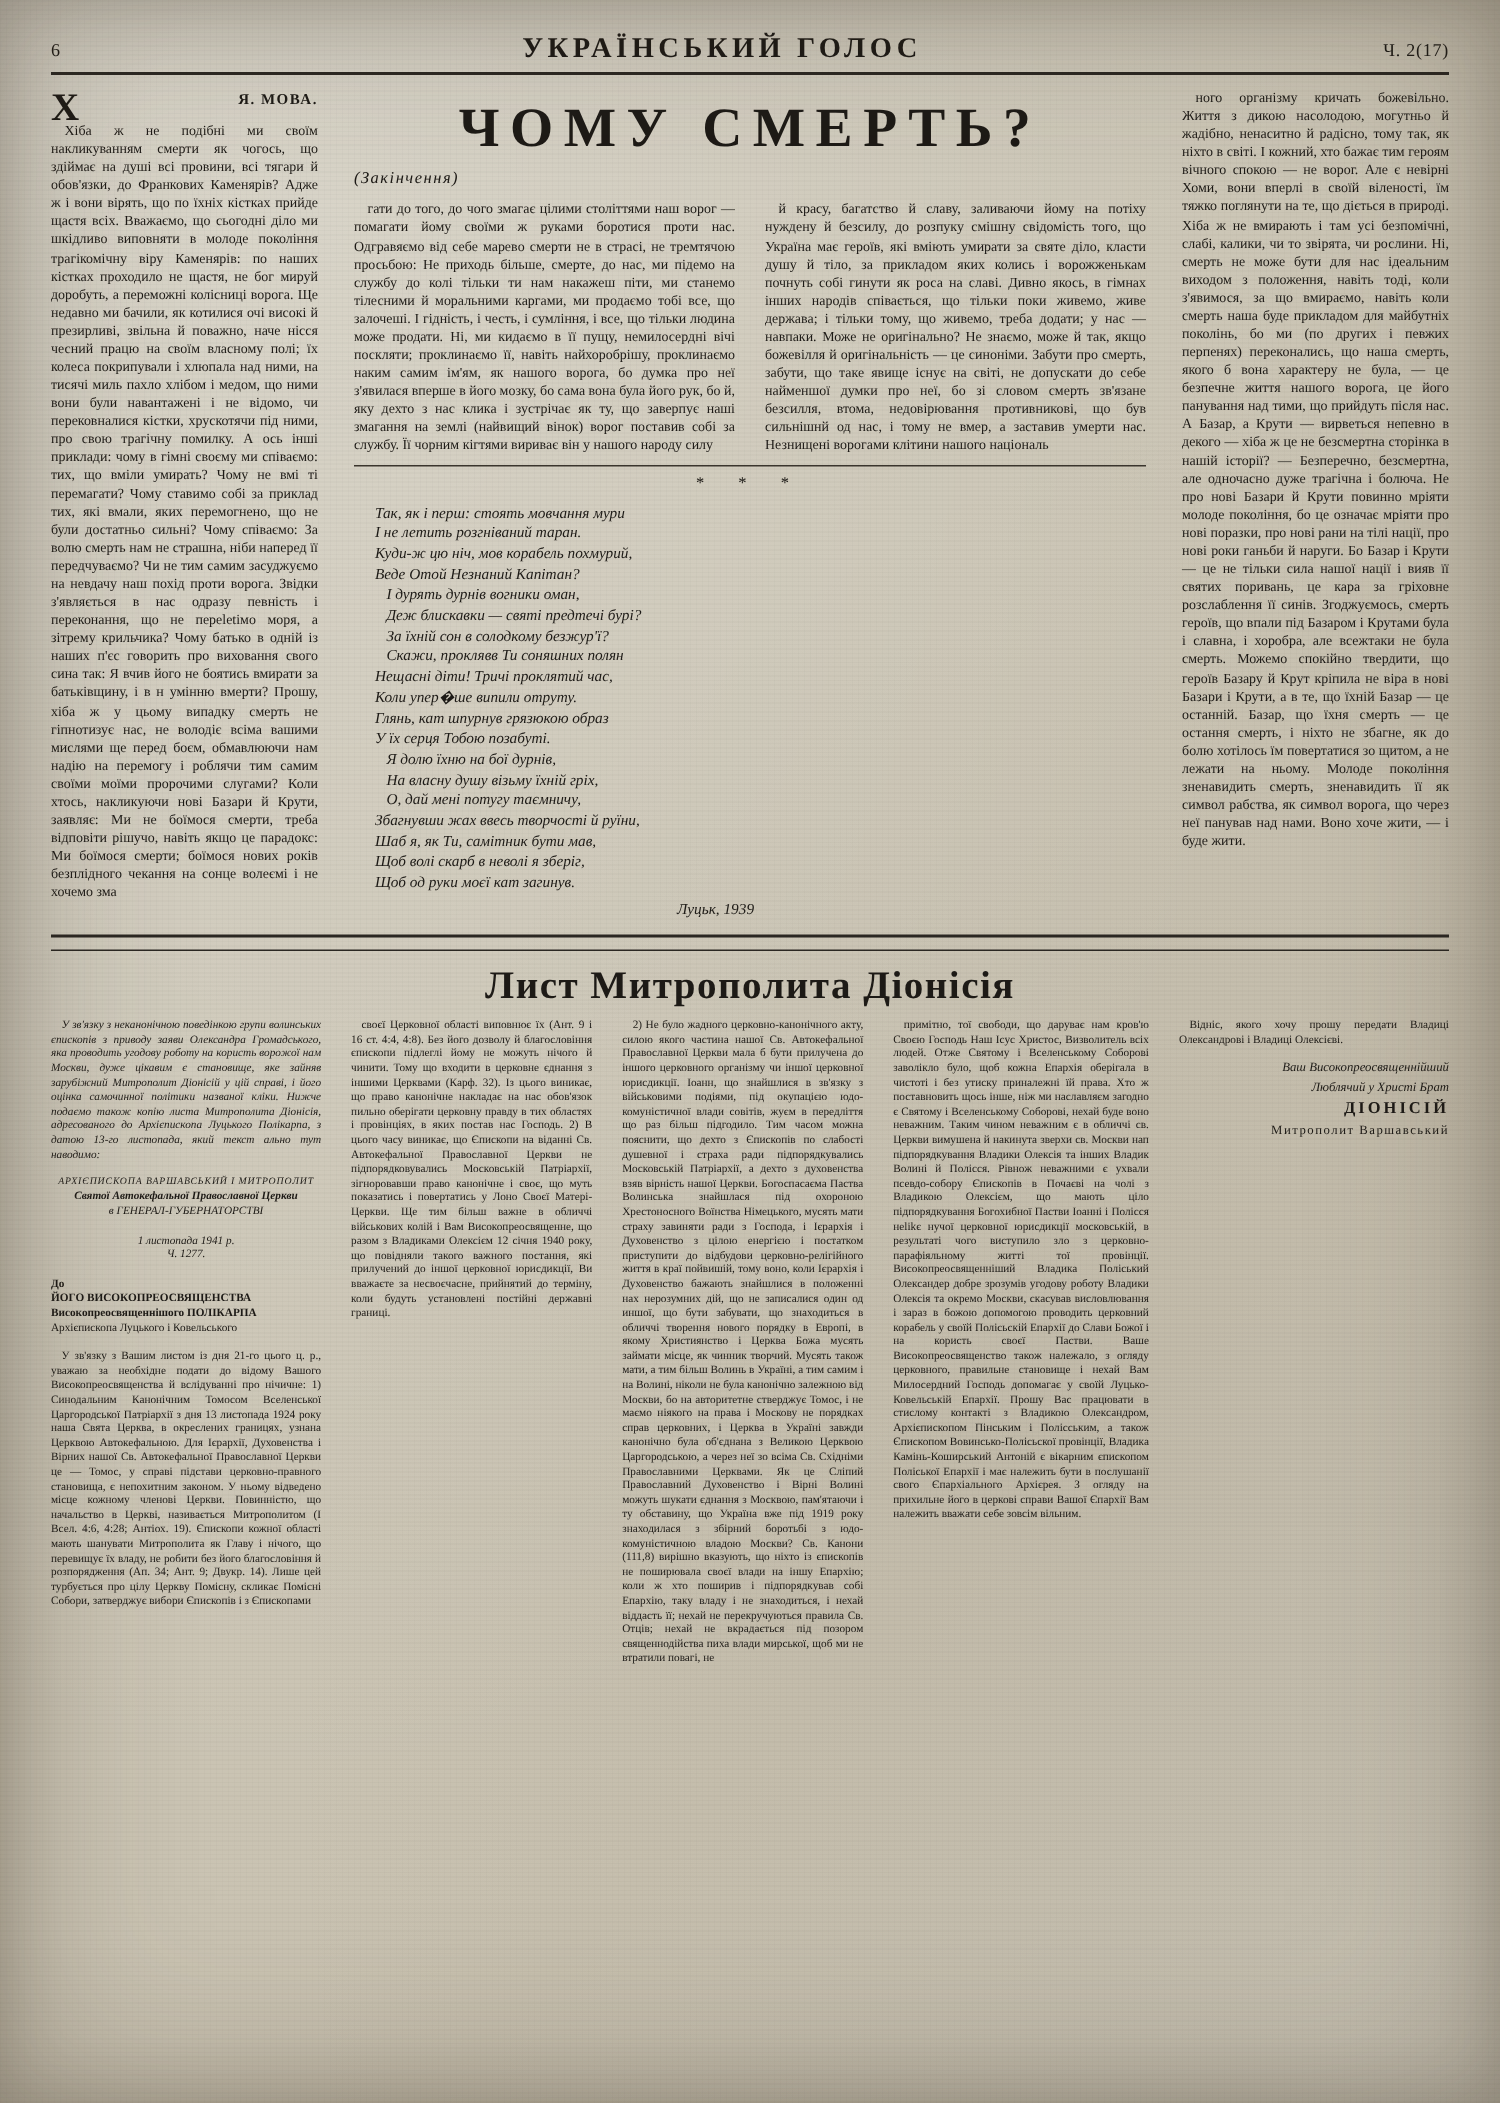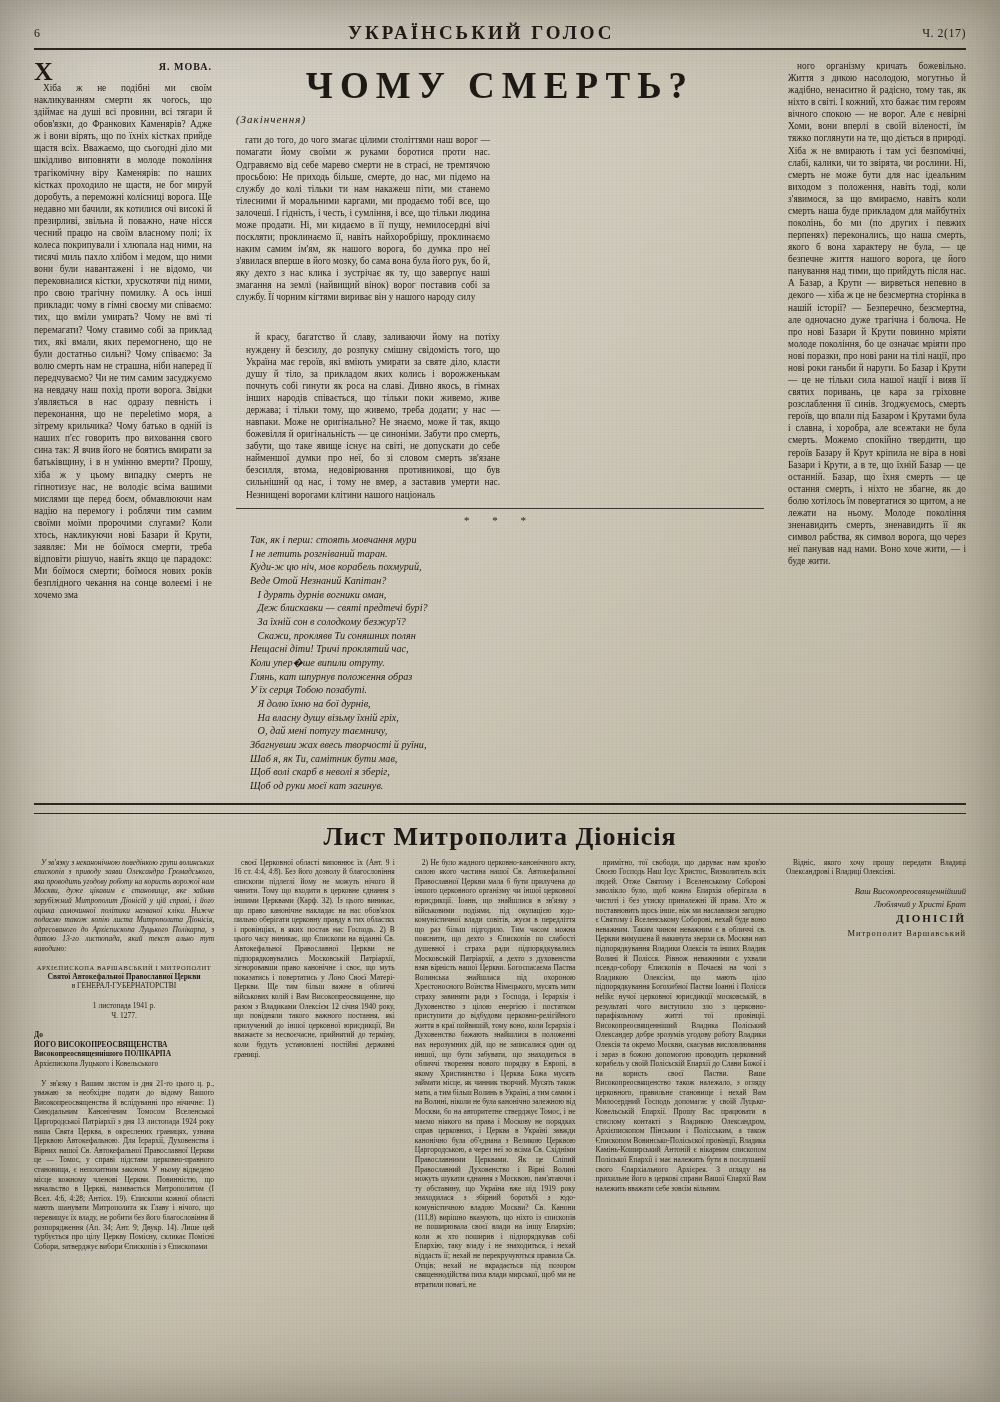--- a/index.html
+++ b/index.html
@@ -50,24 +50,24 @@
   }
 
   .headline {
     text-align:center;
     font-size:37px; letter-spacing:7px; font-weight:bold;
     margin:2px 0 2px 0;
     font-family:"Liberation Serif", serif;
   }
   .subhead { text-align:left; font-size:11px; font-style:italic; letter-spacing:1px; margin-bottom:8px; }
 
-  .two-sub { display:flex;flex-direction:column; }
+  .two-sub { display:flex; }
   .two-sub .s { width:50%; font-size:9.3px; line-height:1.30; text-align:justify; }
   .two-sub .s.left { padding-right:10px; }
-  .two-sub .s.right { padding-left:10px;margin-top:28px; }
+  .two-sub .s.right { padding-left:10px; }
 
   .rule { border:0; border-top:1px solid #3a352d; margin:7px 0 4px 0; }
   .stars { text-align:center; font-size:11px; letter-spacing:10px; margin:2px 0 6px 0; }
 
   .poem { font-size:10.2px; font-style:italic; line-height:1.34; padding-left:14px; }
   .poem div { white-space:pre; }
   .poem .sign { text-align:center; padding-right:60px; margin-top:4px; }
 
   
   .sep-wrap { margin-top:10px; }
@@ -82,21 +82,21 @@
   .letter-cols { display:flex; }
   .lcol { font-size:7.5px; line-height:1.28; text-align:justify; }
   .lcol p { margin:0; text-indent:7px; }
   .lcol-1 { width:196px; padding-right:10px; }
   .lcol-2 { width:186px; padding:0 10px; }
   .lcol-3 { width:186px; padding:0 10px; }
   .lcol-4 { width:196px; padding:0 10px; }
   .lcol-5 { width:196px; padding-left:10px; }
 
   .tiny-caps { font-size:6.5px; letter-spacing:0.6px; }
-  .center { text-align:center; text-indent:0 !important; }
+  .center { text-align:center; text-indent:0 !important;font-style:italic; }
   .bold { font-weight:bold; }
   .ital { font-style:italic; }
   .sp10 { height:10px; }
 
   .sig { text-align:right; font-size:8.5px; line-height:1.5; margin-top:8px; font-style:italic; }
   .sig .nm { font-weight:bold; font-style:normal; letter-spacing:2px; font-size:11px; }
   .sig .nm2 { font-style:normal; letter-spacing:1px; font-size:8.5px; }
 
   .grain {
     position:absolute; inset:0; pointer-events:none;
@@ -152,29 +152,30 @@
         <div>Так, як і перш: стоять мовчання мури</div>
         <div>І не летить розгніваний таран.</div>
         <div>Куди-ж цю ніч, мов корабель похмурий,</div>
         <div>Веде Отой Незнаний Капітан?</div>
         <div>   І дурять дурнів вогники оман,</div>
         <div>   Деж блискавки — святі предтечі бурі?</div>
         <div>   За їхній сон в солодкому безжур'ї?</div>
         <div>   Скажи, проклявв Ти соняшних полян</div>
         <div>Нещасні діти! Тричі проклятий час,</div>
         <div>Коли упер�ше випили отруту.</div>
-        <div>Глянь, кат шпурнув положення образ</div>
+        <div>Глянь, кат шпурнув грязюкою образ</div>
         <div>У їх серця Тобою позабуті.</div>
         <div>   Я долю їхню на бої дурнів,</div>
         <div>   На власну душу візьму їхній гріх,</div>
         <div>   О, дай мені потугу таємничу,</div>
         <div>Збагнувши жах ввесь творчості й руїни,</div>
         <div>Шаб я, як Ти, самітник бути мав,</div>
         <div>Щоб волі скарб в неволі я зберіг,</div>
         <div>Щоб од руки моєї кат загинув.</div>
+        <div class="sign">Луцьк, 1939</div>
       </div>
     </div>
 
     <div class="col col-3">
       <p>ного організму кричать божевільно. Життя з дикою насолодою, могутньо й жадібно, ненаситно й радісно, тому так, як ніхто в світі. І кожний, хто бажає тим героям вічного спокою — не ворог. Але є невірні Хоми, вони вперлі в своїй віленості, їм тяжко поглянути на те, що діється в природі. Хіба ж не вмирають і там усі безпомічні, слабі, калики, чи то звірята, чи рослини. Ні, смерть не може бути для нас ідеальним виходом з положення, навіть тоді, коли з'явимося, за що вмираємо, навіть коли смерть наша буде прикладом для майбутніх поколінь, бо ми (по других і певжих перпенях) переконались, що наша смерть, якого б вона характеру не була, — це безпечне життя нашого ворога, це його панування над тими, що прийдуть після нас. А Базар, а Крути — вирветься непевно в декого — хіба ж це не безсмертна сторінка в нашій історії? — Безперечно, безсмертна, але одночасно дуже трагічна і болюча. Не про нові Базари й Крути повинно мріяти молоде покоління, бо це означає мріяти про нові поразки, про нові рани на тілі нації, про нові роки ганьби й наруги. Бо Базар і Крути — це не тільки сила нашої нації і вияв її святих поривань, це кара за гріховне розслаблення її синів. Згоджуємось, смерть героїв, що впали під Базаром і Крутами була і славна, і хоробра, але всежтаки не була смерть. Можемо спокійно твердити, що героїв Базару й Крут кріпила не віра в нові Базари і Крути, а в те, що їхній Базар — це останній. Базар, що їхня смерть — це остання смерть, і ніхто не збагне, як до болю хотілось їм повертатися зо щитом, а не лежати на ньому. Молоде покоління зненавидить смерть, зненавидить її як символ рабства, як символ ворога, що через неї панував над нами. Воно хоче жити, — і буде жити.</p>
     </div>
   </div>
 
   <div class="sep-wrap">
     <hr class="sep-thick">

